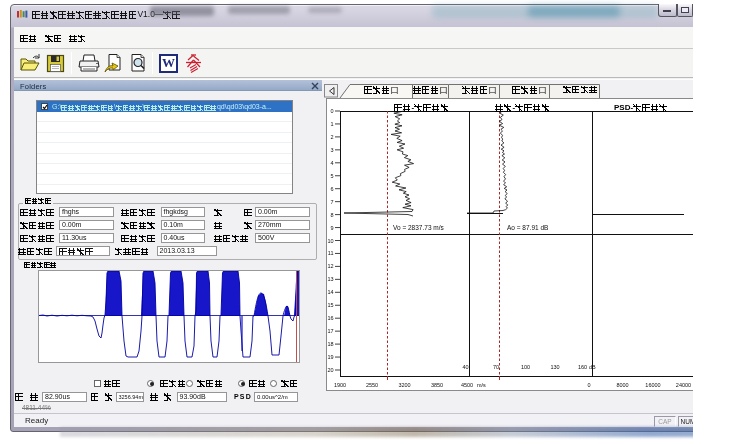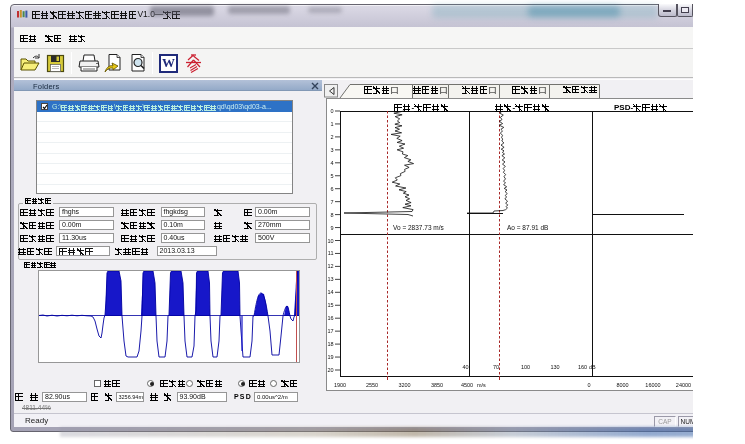--- a/index.html
+++ b/index.html
@@ -102,21 +102,21 @@
 <g stroke="#cb2030" fill="none">
 <path d="M7,1 L12,1" stroke-width="1.3"></path>
 <path d="M9.5,1 L4,6 M9.5,2 L15,6.5" stroke-width="1.2"></path>
 <path d="M2,8.5 L17,8.5" stroke-width="1.3"></path>
 <path d="M9.5,6 L3.5,13 M9.5,6 L16,13" stroke-width="1.2"></path>
 <path d="M12,10.5 L6,14 M13,12.5 L6.5,16.5 M14,14.5 L7,18.5" stroke-width="1.1"></path>
 </g>
 </svg>
 
 <div class="ab" style="left:14px;top:80px;width:308px;height:10.5px;background:linear-gradient(#b3c1d8,#94aac8);border-bottom:1px solid #8298b5;"></div>
-<div class="ab" style="left:33px;top:81.5px;font-size:7.5px;color:#16273c;letter-spacing:.2px">Folders</div>
+<div class="ab" style="left:20px;top:81.5px;font-size:7.5px;color:#16273c;letter-spacing:.2px">Folders</div>
 <svg class="ab" style="left:311px;top:82px" width="8" height="8">
       <path d="M1,1 L7,7 M7,1 L1,7" stroke="#32425a" stroke-width="1.4"></path>
     </svg>
 
 <div class="ab" style="left:36px;top:100px;width:257px;height:94px;background:#fff;border:1px solid #848484"></div>
 <div class="ab" style="left:37px;top:112px;width:255px;height:81px;background:repeating-linear-gradient(180deg,transparent 0 9.4px,#edf1f3 9.4px 10.4px)"></div>
 <div class="ab" style="left:37px;top:101px;width:255px;height:11px;background:#2e72c6"></div>
 <div class="ab" style="left:41px;top:103px;width:7px;height:7px;background:#fff;border:1px solid #444"></div>
 <svg class="ab" style="left:42px;top:104px" width="6" height="6">
       <path d="M1,3 L2.5,4.5 L5,1" stroke="#111" stroke-width="1.2" fill="none"></path>

